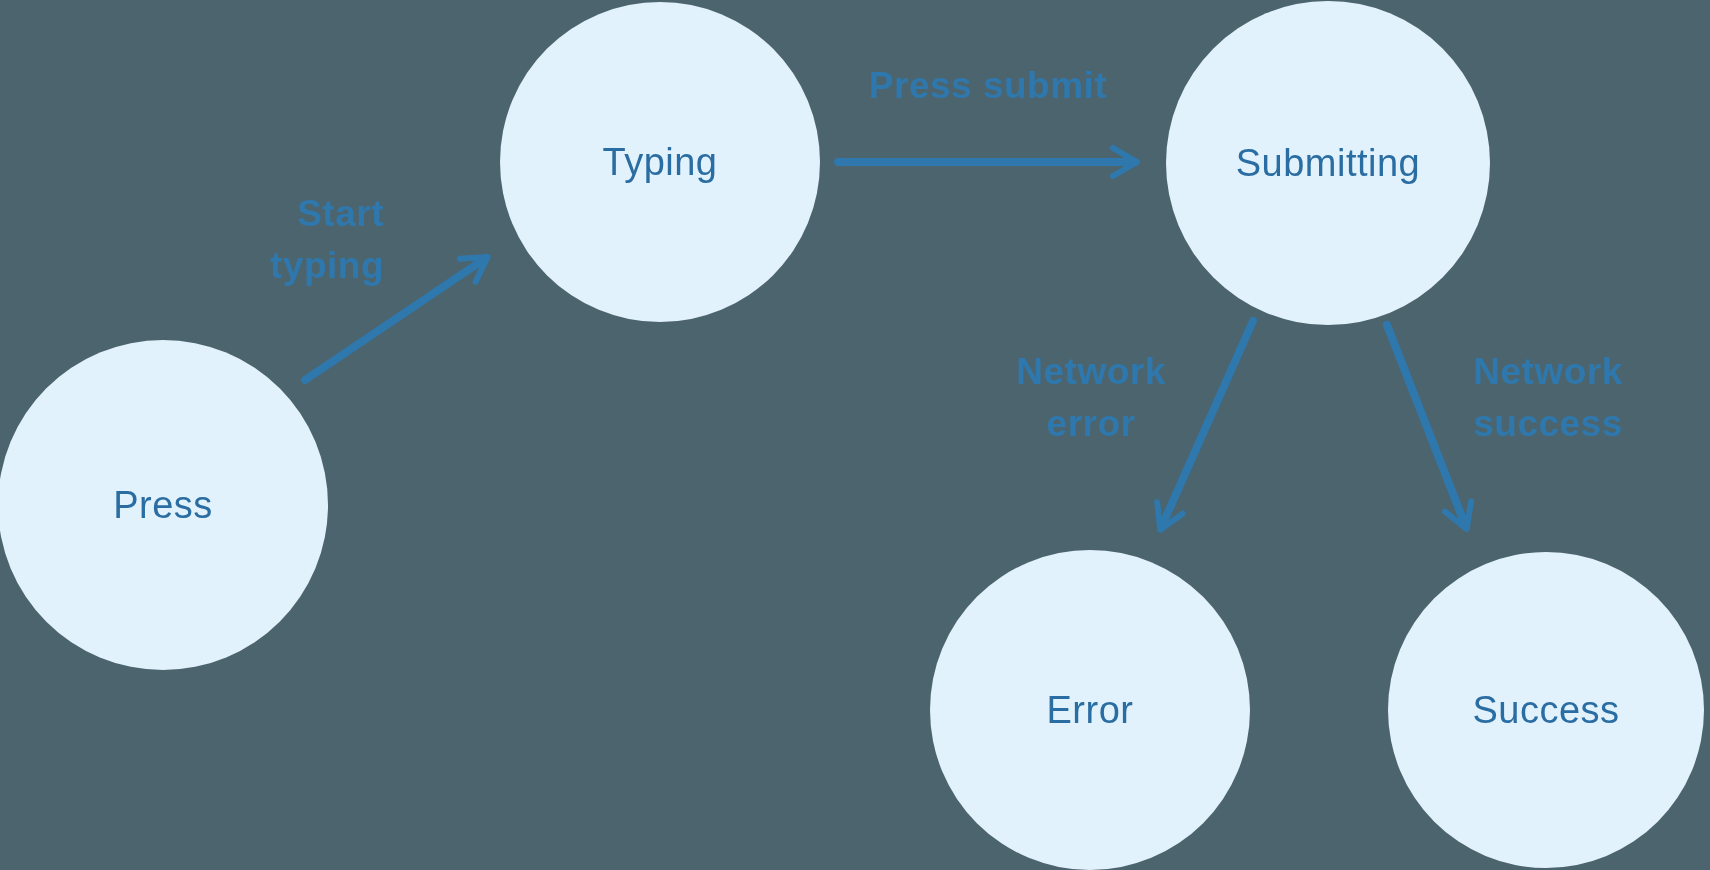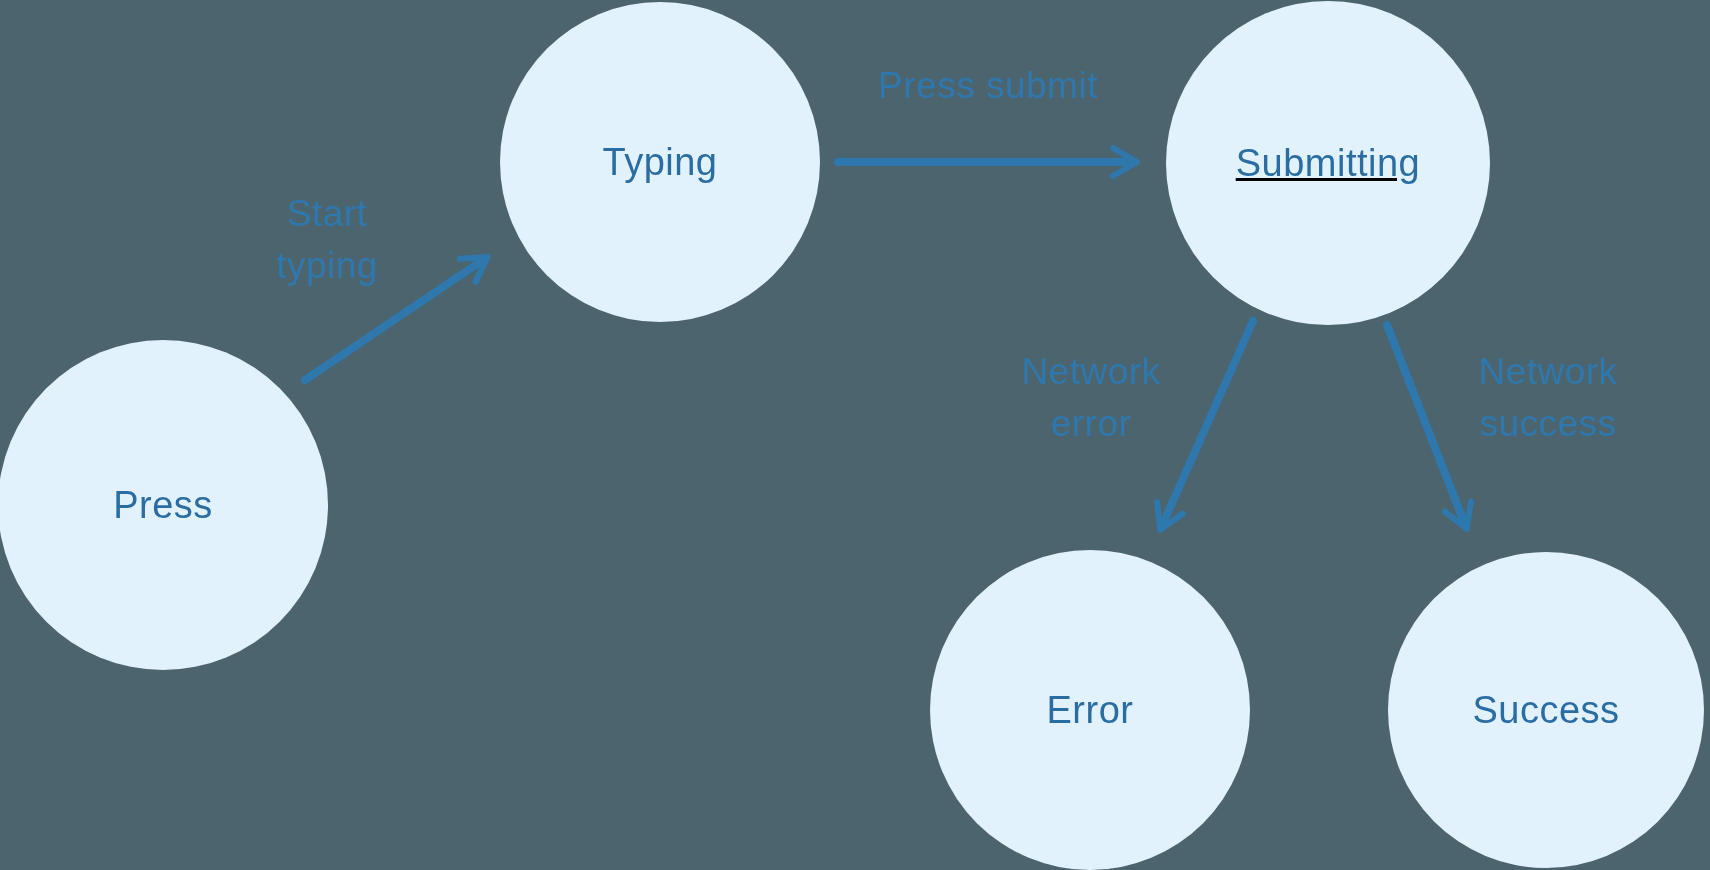--- a/index.html
+++ b/index.html
@@ -25,21 +25,21 @@
   }
   .node-label {
     color: var(--node-text, #2A6DA3);
     font-size: 38px;
     font-weight: 500;
     letter-spacing: 0.5px;
     white-space: nowrap;
   }
   .node-empty      { left: -2px;   top: 340px; width: 330px; height: 330px; }
   .node-typing     { left: 500px;  top: 2px;   width: 320px; height: 320px; }
-  .node-submitting { left: 1166px; top: 1px;   width: 324px; height: 324px; text-decoration: underline; }
+  .node-submitting { left: 1166px; top: 1px;   width: 324px; height: 324px; }
   .node-error      { left: 930px;  top: 550px; width: 320px; height: 320px; }
   .node-success    { left: 1388px; top: 552px; width: 316px; height: 316px; }
 
   .edges {
     position: absolute;
     left: 0; top: 0;
     width: 1710px;
     height: 870px;
     pointer-events: none;
   }
@@ -52,28 +52,28 @@
   .edges marker path {
     stroke: var(--edge, #2E78AD);
     stroke-width: 3;
     stroke-linejoin: round;
   }
   .edge-label {
     position: absolute;
     transform: translate(-50%, -50%);
     color: var(--edge, #2E78AD);
     font-size: 37px;
-    font-weight: 400;
+    font-weight: 700;
     letter-spacing: 0.5px;
     line-height: 52px;
     text-align: center;
     white-space: nowrap;
   }
   .edge-label span { display: block; }
-  .el-start-typing    { left: 327px;  top: 240px; }
+  .el-start-typing    { left: 327px;  top: 240px; text-align: right; }
   .el-press-submit    { left: 988px;  top: 86px;  }
   .el-network-error   { left: 1091px; top: 398px; }
   .el-network-success { left: 1548px; top: 398px; }
 </style>
 </head>
 <body>
 
 <div class="canvas" style="--bg: #4C646E; --node-fill: #E2F2FC; --node-text: #2A6DA3; --edge: #2E78AD;">
 
   <svg class="edges" viewBox="0 0 1710 870" aria-hidden="true">

